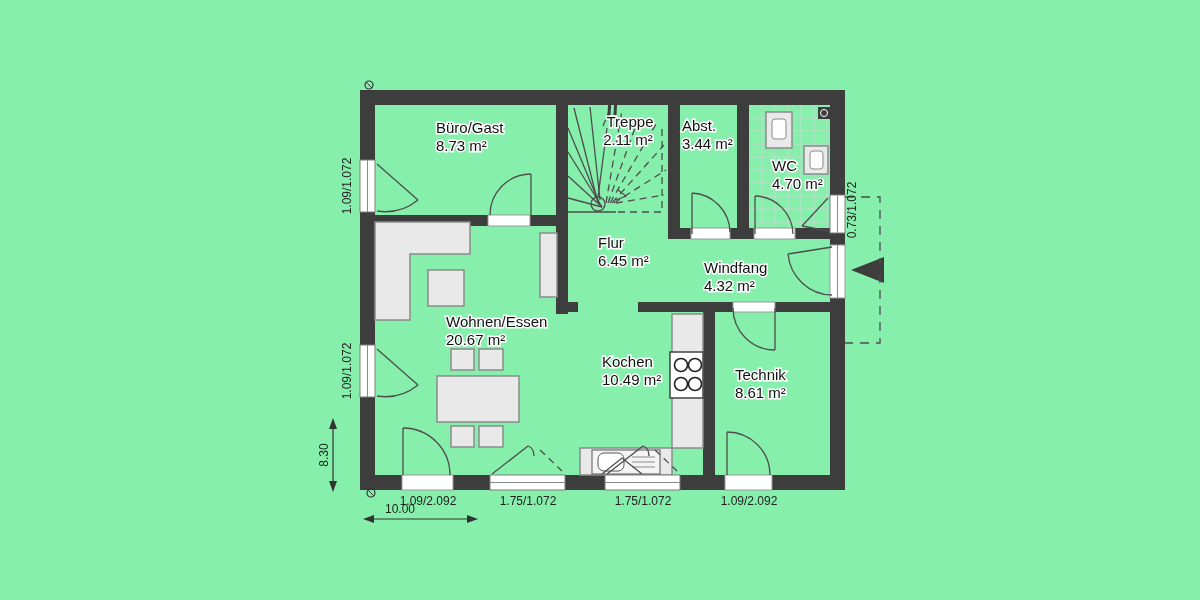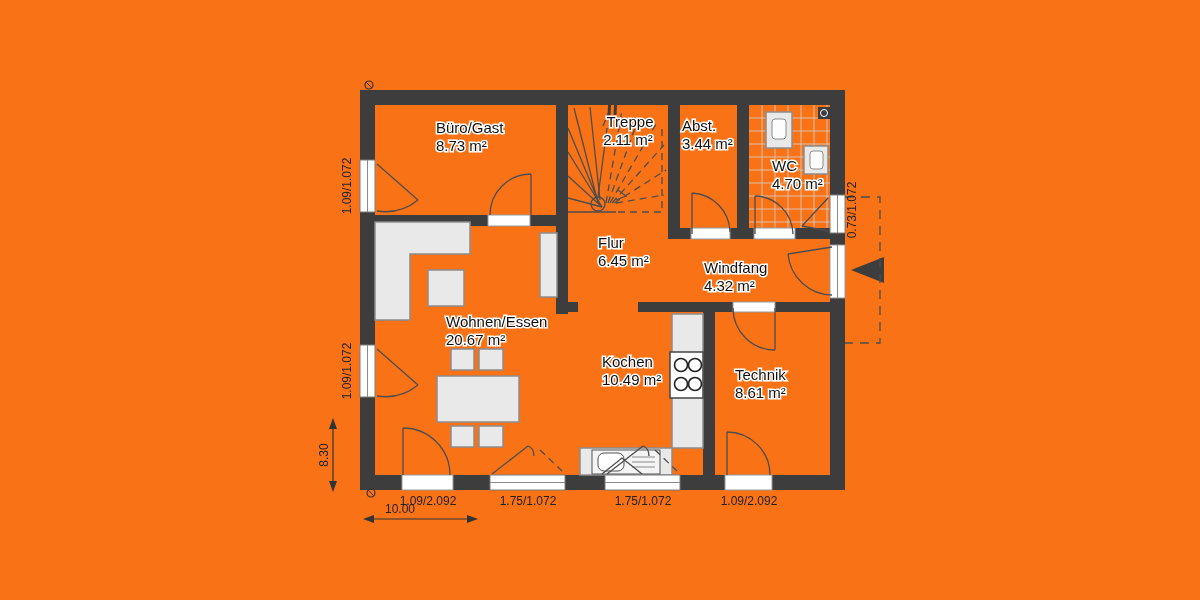--- a/index.html
+++ b/index.html
@@ -1,16 +1,16 @@
 <!DOCTYPE html>
 <html><head>
 <meta charset="utf-8">
 <style>
   html,body{margin:0;padding:0;background:#fff;}
-  .stage{position:relative;width:1200px;height:600px;background:#f97316;overflow:hidden;
+  .stage{position:relative;width:1200px;height:600px;background:#86efac;overflow:hidden;
          font-family:"Liberation Sans", sans-serif;}
   svg{position:absolute;left:0;top:0;}
   text{font-family:"Liberation Sans", sans-serif;fill:#111;}
   .room-name,.room-area{font-size:15px;paint-order:stroke;stroke:#fff;stroke-width:3px;}
   .open-label{font-size:12px;fill:#222;}
   .dim-label{font-size:12px;fill:#222;}
   .wall{fill:#3d3d3d;}
   .thin{stroke:#4d4d4d;stroke-width:1.3;fill:none;}
   .dash{stroke:#4d4d4d;stroke-width:1.3;fill:none;stroke-dasharray:7 5;}
   .furn{fill:#e9e9e9;stroke:#8c8c8c;stroke-width:1.5;}

